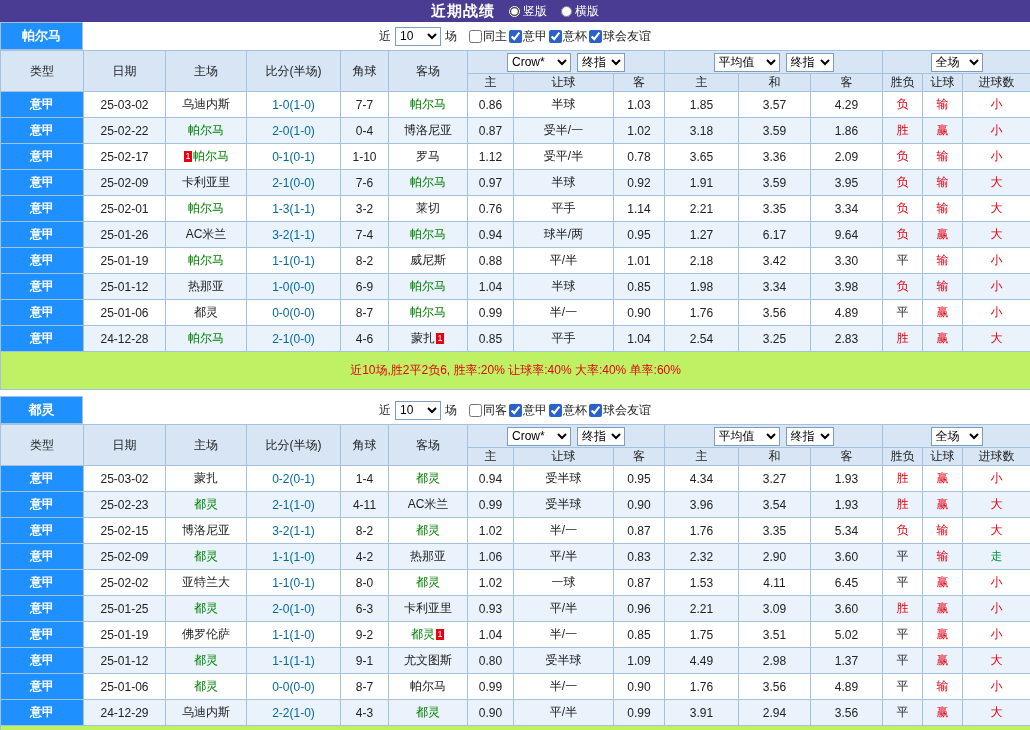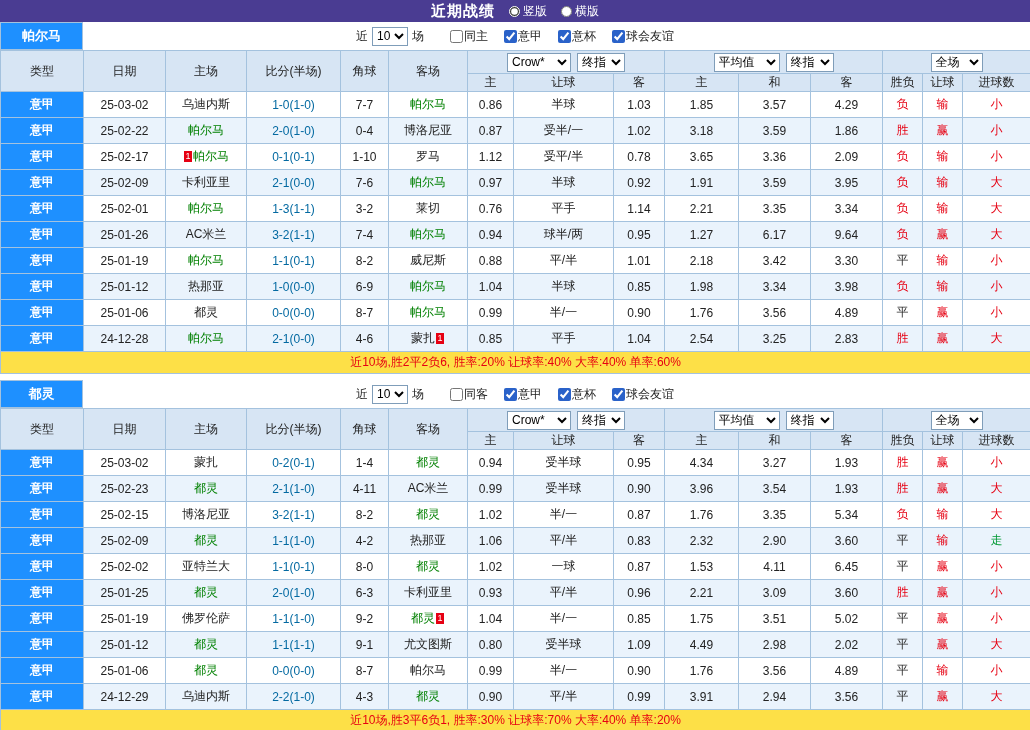--- a/index.html
+++ b/index.html
@@ -21,47 +21,47 @@
     position:absolute; left:0; top:0; width:83px; height:100%;
     background:#1e90ff; color:#fff; font-weight:bold; font-size:13px;
     display:flex; align-items:center; justify-content:center;
     border:1px solid #a4c2de;
   }
   .filter-content { height:100%; display:flex; align-items:center; justify-content:center; gap:4px; }
   select {
     height:19px; border:1px solid #7f9db9; background:#fff;
     font-size:12px; font-family:inherit; color:#000;
   }
-  .sel-count { width:36px; }
+  .sel-count { width:46px; }
   .sel-book  { width:64px; }
   .sel-time  { width:48px; }
   .sel-avg   { width:66px;font-family:Liberation Serif, serif; }
   .sel-scope { width:52px; }
   .cb-group { display:inline-flex; align-items:center; margin-left:6px; }
-  .cb-group label { display:inline-flex; align-items:center; margin-left:16px; cursor:pointer; }
+  .cb-group label { display:inline-flex; align-items:center; margin-left:2px; cursor:pointer; }
   .cb-group input { width:13px; height:13px; margin:0 1px 0 0; accent-color:#2a62c9; }
 
   table { width:1030px; border-collapse:collapse; table-layout:fixed; }
   td { border:1px solid #a4c2de; text-align:center; white-space:nowrap; overflow:hidden; }
   thead td { background:#d7e5f4; color:#222; }
   tr.hA > td { height:23px; }
   tr.hB > td { height:18px; }
   .selgrp { display:flex; align-items:center; justify-content:center; gap:6px; }
 
   tbody td { height:26px; background:#fff; }
   tbody tr.alt td { background:#eaf3fc; }
   tbody td.league, tbody tr.alt td.league { background:#1e90ff; color:#fff; font-weight:bold; }
   .subject { color:#008000; }
   td.score { color:#0369a1; }
   .badge1 {
     display:inline-block; background:#e60012; color:#fff;
     font-size:9px; line-height:11px; height:11px; min-width:8px;
     padding:0 1px; margin:0 1px; vertical-align:middle;
   }
-  tfoot td.summary { height:22px; color:#e60012; background:#fde047; }
+  tfoot td.summary { height:38px; color:#e60012; background:#bef264; }
   .section-2 { margin-top:6px; }
 </style>
 </head>
 <body>
 
 <div class="topbar">
   <span class="title">近期战绩</span>
   <label class="radio-opt">
     <input type="radio" name="layout-mode" checked="" style="">
     <span>竖版</span>
@@ -543,21 +543,21 @@
           <td>25-01-12</td>
           <td><span class="subject">都灵</span></td>
           <td class="score">1-1(1-1)</td>
           <td>9-1</td>
           <td><span>尤文图斯</span></td>
           <td>0.80</td>
           <td>受半球</td>
           <td>1.09</td>
           <td>4.49</td>
           <td>2.98</td>
-          <td>2.02</td>
+          <td>1.37</td>
           <td class="res" style="color: rgb(43, 43, 43);">平</td>
           <td class="res" style="color: rgb(230, 0, 18);">赢</td>
           <td class="res" style="color: rgb(230, 0, 18);">大</td>
         </tr>
         <tr>
           <td class="league">意甲</td>
           <td>25-01-06</td>
           <td><span class="subject">都灵</span></td>
           <td class="score">0-0(0-0)</td>
           <td>8-7</td>

